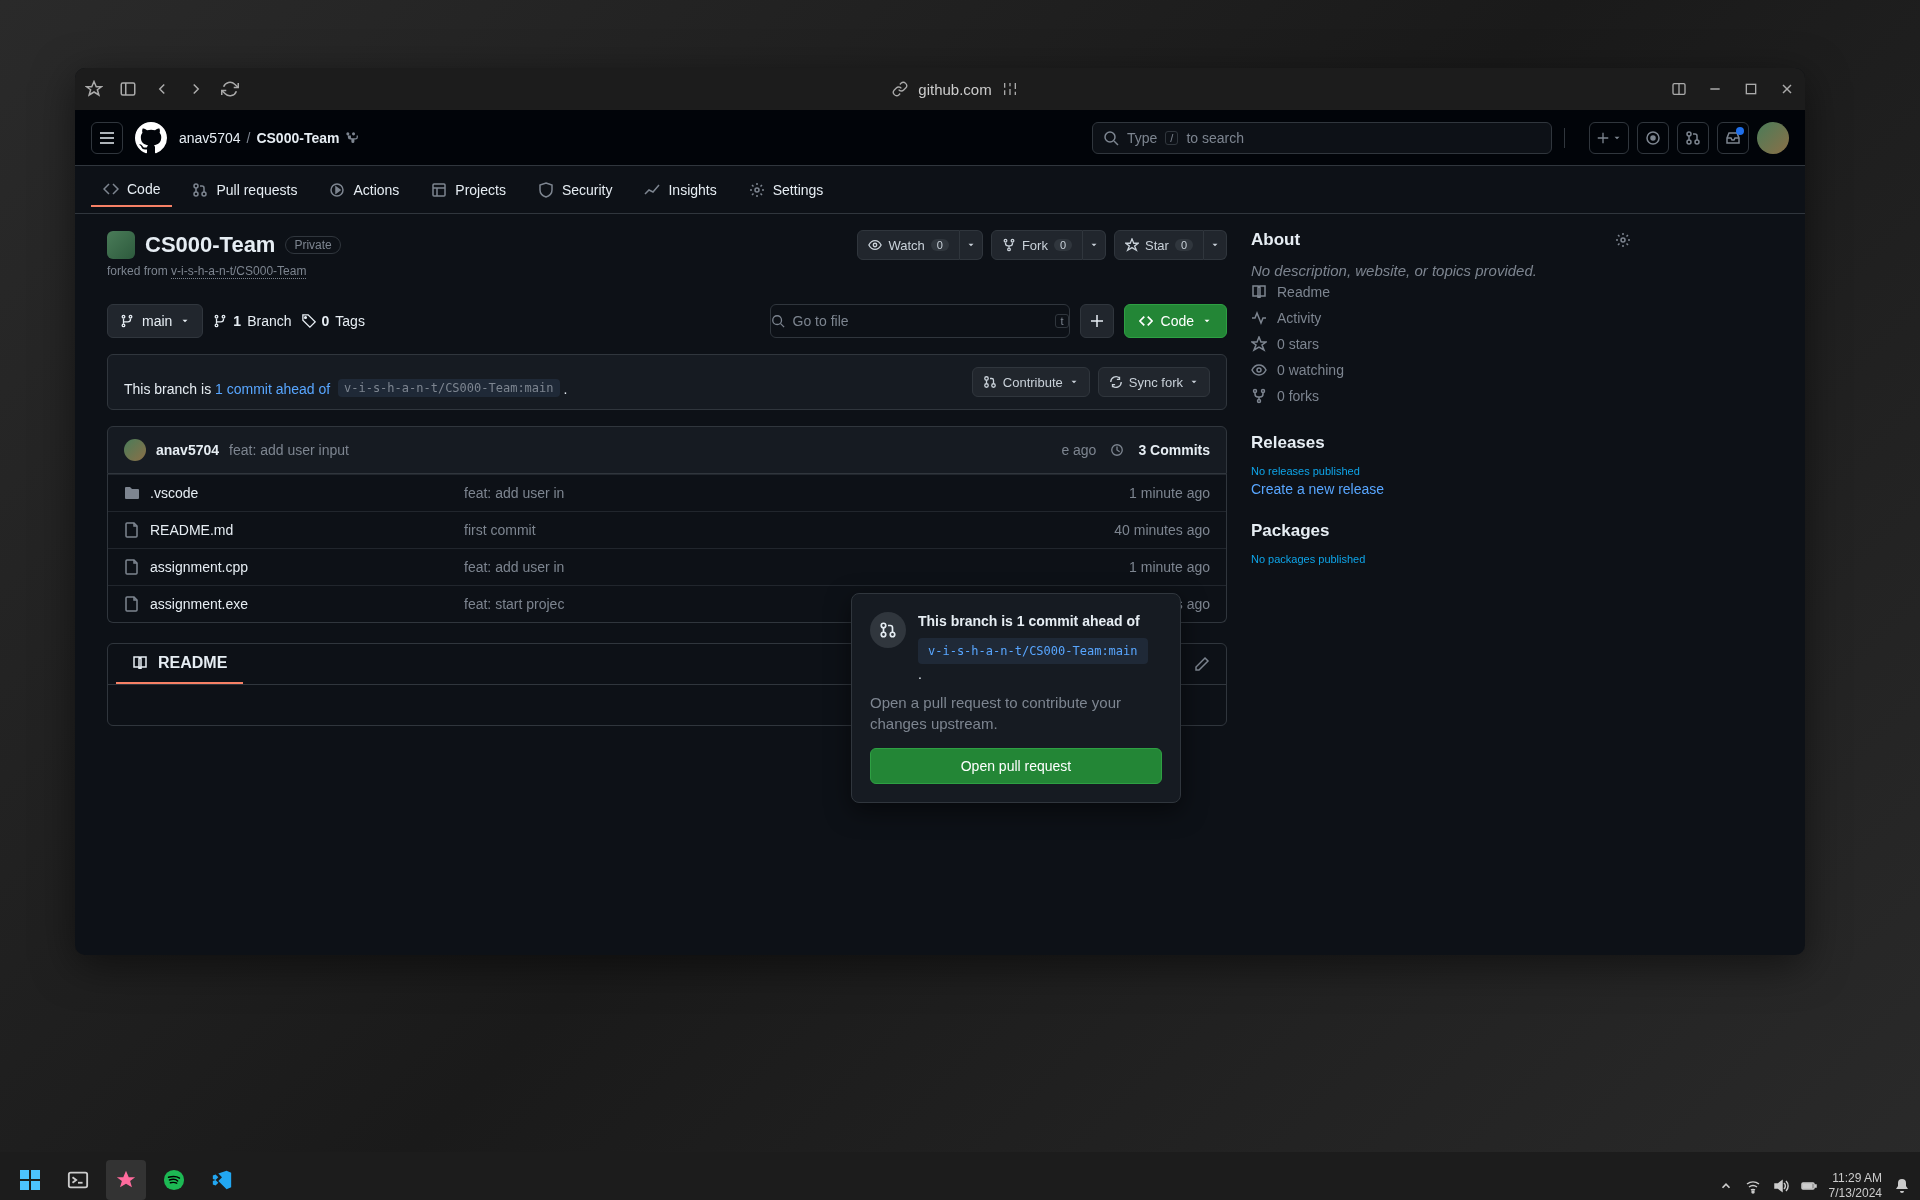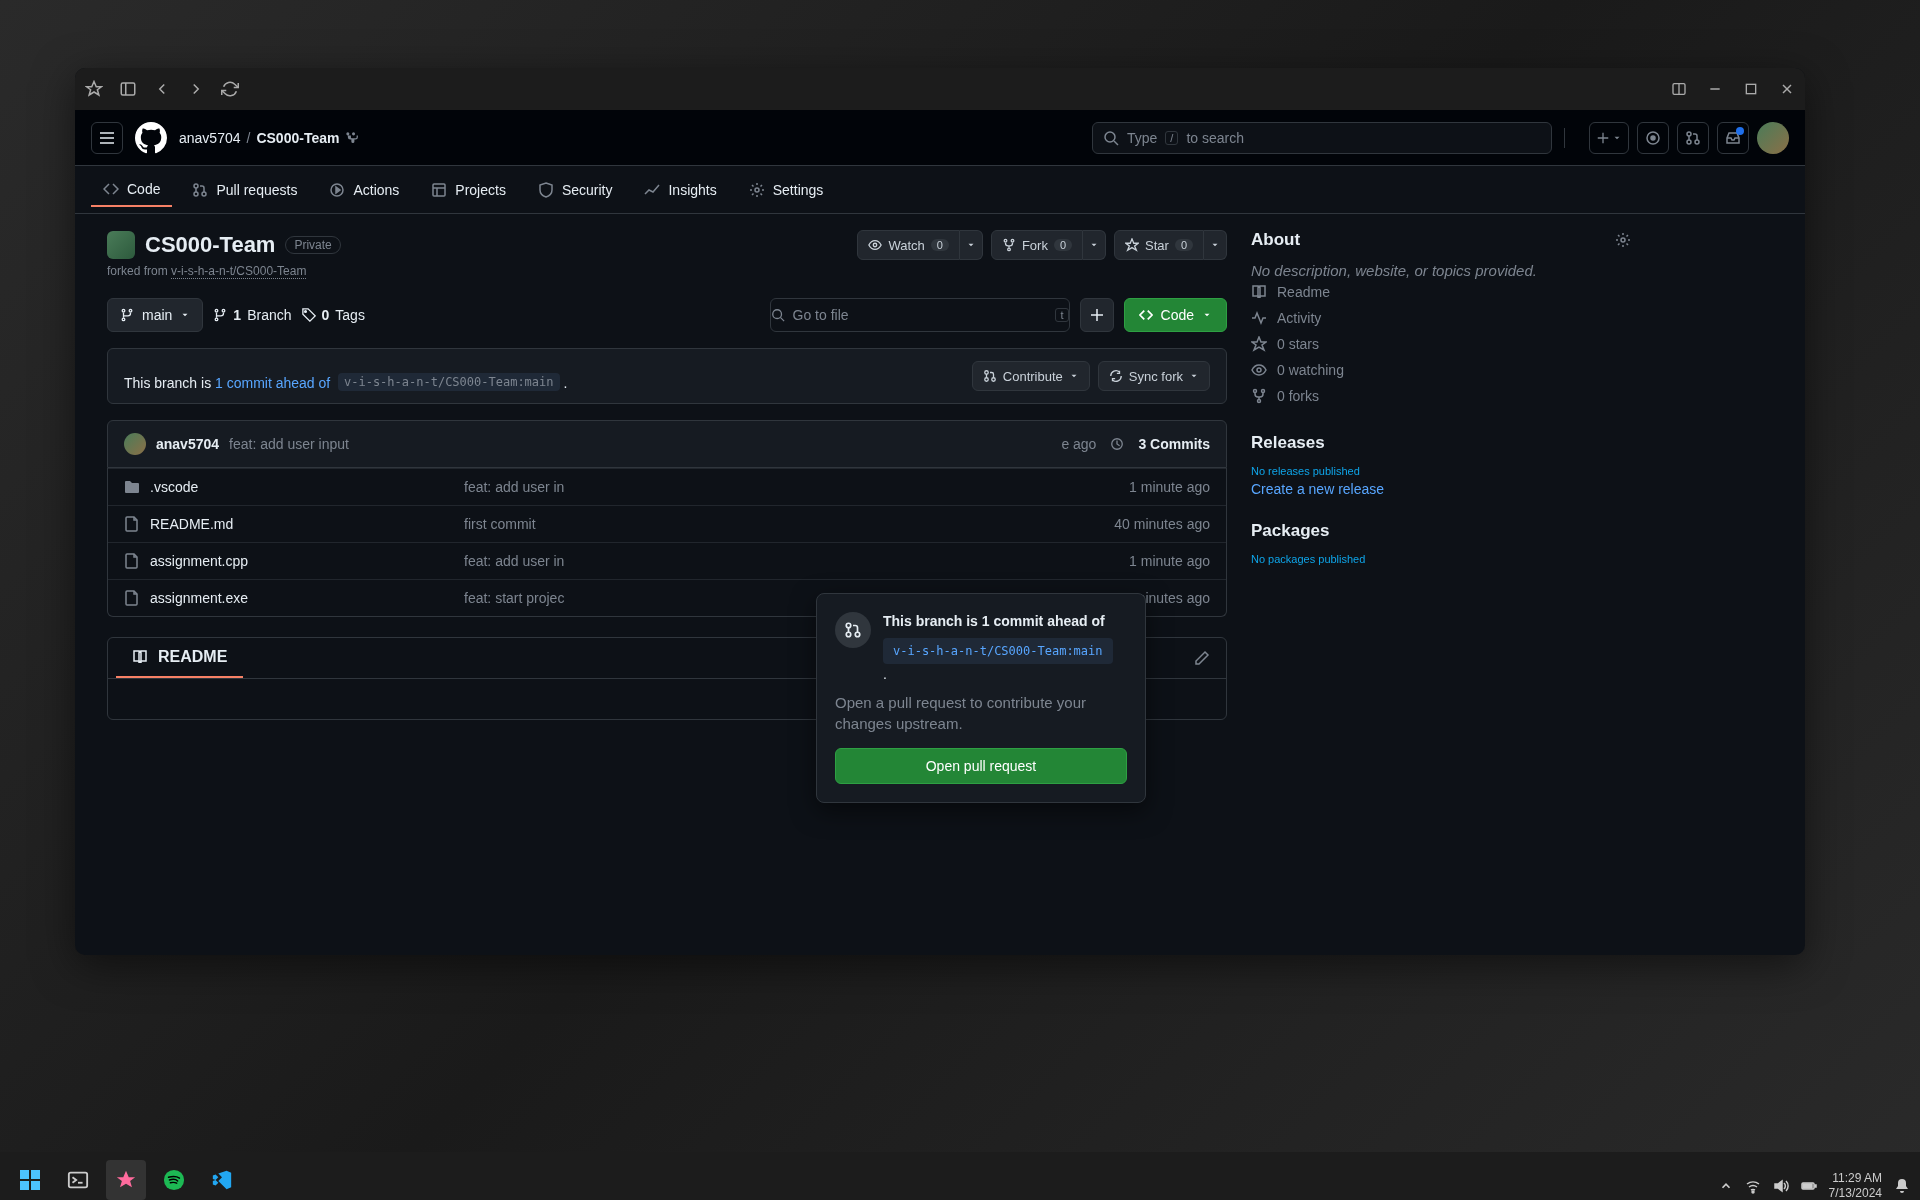--- a/index.html
+++ b/index.html
@@ -52,21 +52,21 @@
 .repo-title-row { display: flex; align-items: center; justify-content: space-between; margin-bottom: 4px; }
 .repo-title-left { display: flex; align-items: center; gap: 10px; }
 .repo-avatar { width: 28px; height: 28px; border-radius: 6px; background: linear-gradient(135deg, #4a7c59, #2d5a3d); }
 .repo-name { font-size: 22px; font-weight: 600; }
 .badge { font-size: 12px; color: #7d8590; border: 1px solid #30363d; padding: 1px 8px; border-radius: 20px; }
 .repo-actions { display: flex; gap: 8px; }
 .action-btn { display: flex; align-items: center; gap: 6px; height: 30px; padding: 0 10px; background: #21262d; border: 1px solid #30363d; border-radius: 6px; font-size: 13px; color: #c9d1d9; cursor: pointer; }
 .action-btn .count { background: #30363d; padding: 0 6px; border-radius: 10px; font-size: 11px; }
 .action-btn.split { border-radius: 6px 0 0 6px; }
 .action-btn.caret-only { border-radius: 0 6px 6px 0; border-left: none; padding: 0 6px; }
-.forked-from { font-size: 12px; color: #7d8590; margin-bottom: 20px; }
+.forked-from { font-size: 12px; color: #7d8590; margin-bottom: 26px; }
 .forked-from a { color: #7d8590; text-decoration: none; border-bottom: 1px dotted #7d8590; }
 
 
 .toolbar { display: flex; align-items: center; gap: 10px; margin-bottom: 16px; }
 .branch-btn { display: flex; align-items: center; gap: 8px; height: 34px; padding: 0 12px; background: #21262d; border: 1px solid #30363d; border-radius: 6px; font-size: 14px; cursor: pointer; }
 .branch-info { display: flex; align-items: center; gap: 6px; font-size: 14px; cursor: pointer; }
 .branch-info .num { font-weight: 600; }
 .toolbar-spacer { flex: 1; }
 .go-file { display: flex; align-items: center; gap: 8px; height: 34px; width: 300px; padding: 0 0; background: #0d1117; border: 1px solid #30363d; border-radius: 6px; color: #7d8590; font-size: 14px; }
 .go-file .kbd { margin-left: auto; border: 1px solid #30363d; padding: 0 4px; border-radius: 3px; font-size: 11px; }
@@ -103,21 +103,21 @@
 
 
 .sidebar-section { margin-bottom: 24px; }
 .sidebar-title { font-size: 17px; font-weight: 600; margin-bottom: 12px; display: flex; align-items: center; justify-content: space-between; }
 .sidebar-desc { color: #7d8590; font-style: italic; font-size: 15px; margin-bottom: 0; }
 .sidebar-link { display: flex; align-items: center; gap: 10px; padding: 5px 0; font-size: 14px; color: #7d8590; cursor: pointer; }
 .sidebar-subtle { font-size: 11px; color: #0ea5e9; margin-bottom: 4px; }
 .sidebar-action { font-size: 14px; color: #58a6ff; cursor: pointer; }
 
 
-.contribute-popup { position: absolute; left: 741px; top: 525px; width: 330px; background: #161b22; border: 1px solid #30363d; border-radius: 8px; padding: 18px; box-shadow: 0 8px 24px rgba(0,0,0,0.5); z-index: 100; }
+.contribute-popup { position: absolute; left: 776px; top: 525px; width: 330px; background: #161b22; border: 1px solid #30363d; border-radius: 8px; padding: 18px; box-shadow: 0 8px 24px rgba(0,0,0,0.5); z-index: 100; }
 .popup-header { display: flex; gap: 12px; margin-bottom: 10px; }
 .popup-icon-circle { width: 36px; height: 36px; background: #30363d; border-radius: 50%; display: flex; align-items: center; justify-content: center; flex-shrink: 0; }
 .popup-title { font-size: 14px; font-weight: 600; line-height: 1.4; }
 .popup-code { display: block; background: #1f2937; padding: 6px 10px; border-radius: 4px; font-family: monospace; font-size: 12px; color: #58a6ff; margin-top: 6px; word-break: break-all; }
 .popup-desc { font-size: 15px; color: #7d8590; margin: 10px 0 14px; line-height: 1.4; }
 .popup-btn { width: 100%; height: 36px; background: #238636; border: 1px solid #2ea043; border-radius: 6px; color: #fff; font-size: 14px; font-weight: 500; cursor: pointer; display: flex; align-items: center; justify-content: center; }
 
 
 .taskbar { position: absolute; bottom: 0; left: 0; right: 0; height: 48px; background: #1c1c1c; display: flex; align-items: flex-end; padding: 0 10px; gap: 8px; }
 .task-icon { width: 40px; height: 40px; display: flex; align-items: center; justify-content: center; border-radius: 4px; cursor: pointer; }
@@ -145,20 +145,35 @@
         </svg>
       <svg class="icon" viewBox="0 0 24 24" fill="none" stroke="currentColor" stroke-width="2">
           <polyline points="15 18 9 12 15 6"></polyline>
         </svg>
       <svg class="icon" viewBox="0 0 24 24" fill="none" stroke="currentColor" stroke-width="2">
           <polyline points="9 18 15 12 9 6"></polyline>
         </svg>
       <svg class="icon" viewBox="0 0 24 24" fill="none" stroke="currentColor" stroke-width="2">
           <path d="M23 4v6h-6M1 20v-6h6"></path>
           <path d="M3.51 9a9 9 0 0114.85-3.36L23 10M1 14l4.64 4.36A9 9 0 0020.49 15"></path>
+        </svg>
+    </div>
+    <div class="address-bar">
+      <svg class="icon" viewBox="0 0 24 24" fill="none" stroke="currentColor" stroke-width="2" style="width:16px;height:16px;">
+          <path d="M10 13a5 5 0 007.54.54l3-3a5 5 0 00-7.07-7.07l-1.72 1.71"></path>
+          <path d="M14 11a5 5 0 00-7.54-.54l-3 3a5 5 0 007.07 7.07l1.71-1.71"></path>
+        </svg>
+      <span>github.com</span>
+      <svg class="icon" viewBox="0 0 24 24" fill="none" stroke="currentColor" stroke-width="2" style="width:16px;height:16px;">
+          <line x1="4" y1="21" x2="4" y2="14"></line>
+          <line x1="4" y1="10" x2="4" y2="3"></line>
+          <line x1="12" y1="21" x2="12" y2="12"></line>
+          <line x1="12" y1="8" x2="12" y2="3"></line>
+          <line x1="20" y1="21" x2="20" y2="16"></line>
+          <line x1="20" y1="12" x2="20" y2="3"></line>
         </svg>
     </div>
     <div class="window-controls">
       <svg class="icon" viewBox="0 0 24 24" fill="none" stroke="currentColor" stroke-width="2">
           <rect x="3" y="4" width="18" height="16" rx="2"></rect>
           <line x1="12" y1="4" x2="12" y2="20"></line>
         </svg>
       <svg class="icon" viewBox="0 0 24 24" fill="none" stroke="currentColor" stroke-width="2">
           <line x1="5" y1="12" x2="19" y2="12"></line>
         </svg>

